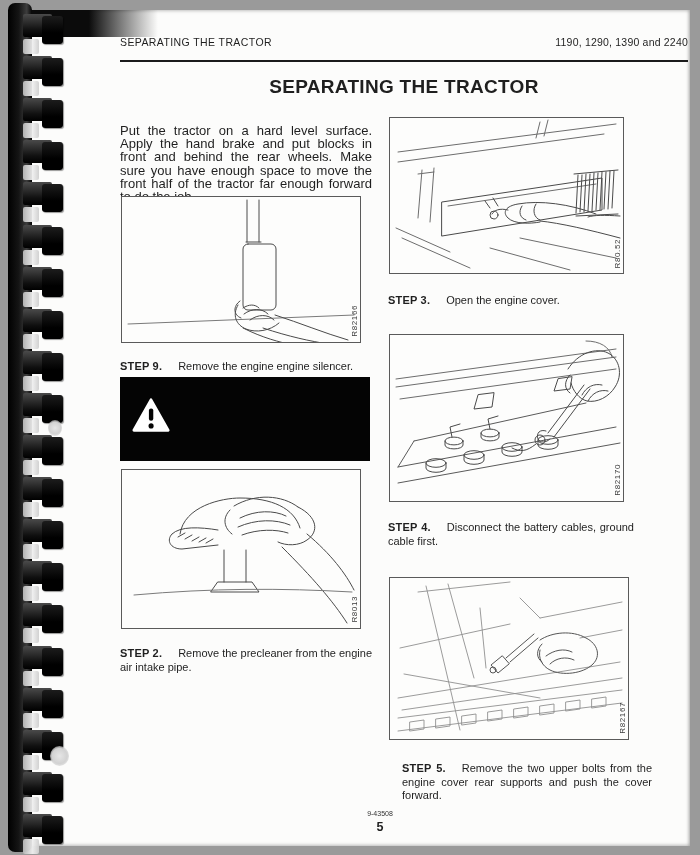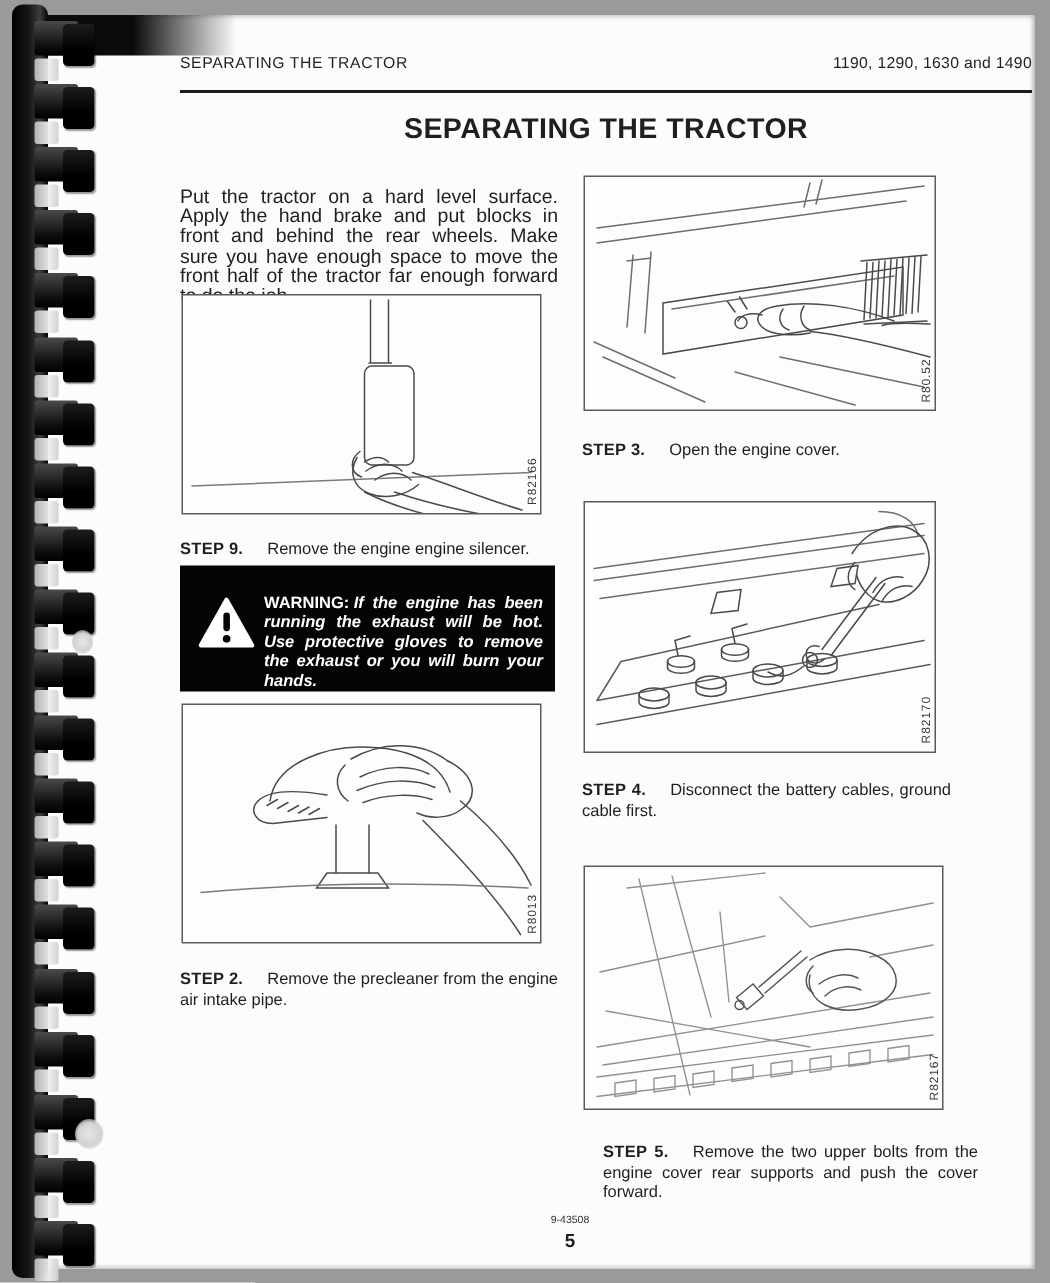--- a/index.html
+++ b/index.html
@@ -67,21 +67,21 @@
   .footer-page{position:absolute;left:300px;top:820px;width:160px;text-align:center;font-size:12.5px;font-weight:bold;}
 </style>
 </head>
 <body>
 
 <div class="page">
   <div class="corner-shadow"></div>
 </div>
 
 <div class="run-left">SEPARATING THE TRACTOR</div>
-<div class="run-right">1190, 1290, 1630 and 1490</div>
+<div class="run-right">1190, 1290, 1390 and 2240</div>
 <div class="head-rule"></div>
 <div class="doc-title">SEPARATING THE TRACTOR</div>
 
 <p class="para intro">Put the tractor on a hard level surface. Apply the hand brake and put blocks in front and behind the rear wheels. Make sure you have enough space to move the front half of the tractor far enough forward to do the job.</p>
 
 <div class="fig" style="left:121px;top:196px;width:238px;height:145px">
   <svg viewBox="0 0 238 145" fill="none" stroke="#4a4a4a" stroke-width="1" stroke-linecap="round">
     <path d="M6 127 L232 118" stroke="#7a7a7a"></path>
     <path d="M125 3 L125 45 M137 3 L137 45 M124 45 L139 45"></path>
     <rect x="121" y="47" width="33" height="66" rx="5"></rect>
@@ -100,21 +100,20 @@
 <p class="step" style="left:120px;top:349px;width:252px">
   <b>STEP 9.</b><span>Remove the engine engine silencer.</span>
 </p>
 
 <div class="warning">
   <svg class="warn-tri" viewBox="0 0 40 38">
     <path d="M20 2 L38 34 H2 Z" fill="#ffffff" stroke="#ffffff" stroke-width="3" stroke-linejoin="round"></path>
     <rect x="17.8" y="11" width="4.6" height="13" rx="2.2" fill="#040404"></rect>
     <circle cx="20.1" cy="29.4" r="2.7" fill="#040404"></circle>
   </svg>
-  <p class="warn-text"><b>WARNING:</b><span>If the engine has been running the exhaust will be hot. Use protective gloves to remove the exhaust or you will burn your hands.</span></p>
 </div>
 
 <div class="fig" style="left:121px;top:469px;width:238px;height:158px">
   <svg viewBox="0 0 238 158" fill="none" stroke="#4a4a4a" stroke-width="1" stroke-linecap="round">
     <path d="M58 64 C62 36 100 28 118 28 C150 28 172 38 178 58"></path>
     <path d="M50 64 C44 70 48 79 60 79 L96 75"></path>
     <path d="M50 64 C58 56 78 57 96 60"></path>
     <path d="M56 67 l7 -4 M63 69 l7 -4 M70 71 l7 -4 M77 72 l7 -4 M84 73 l7 -4"></path>
     <path d="M112 36 C134 23 160 25 176 37"></path>
     <path d="M118 48 C134 40 152 40 164 46"></path>

